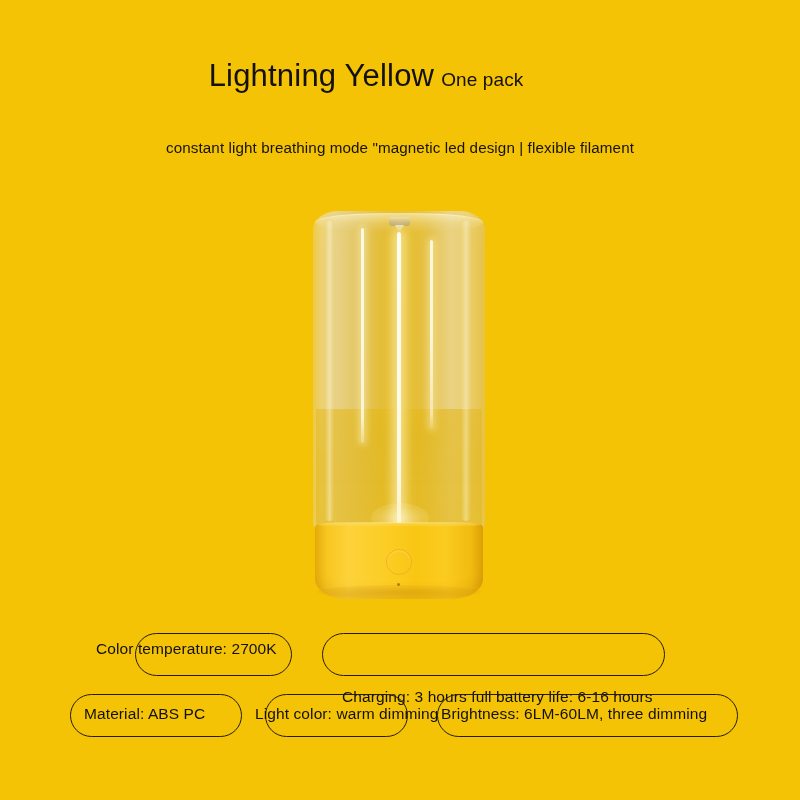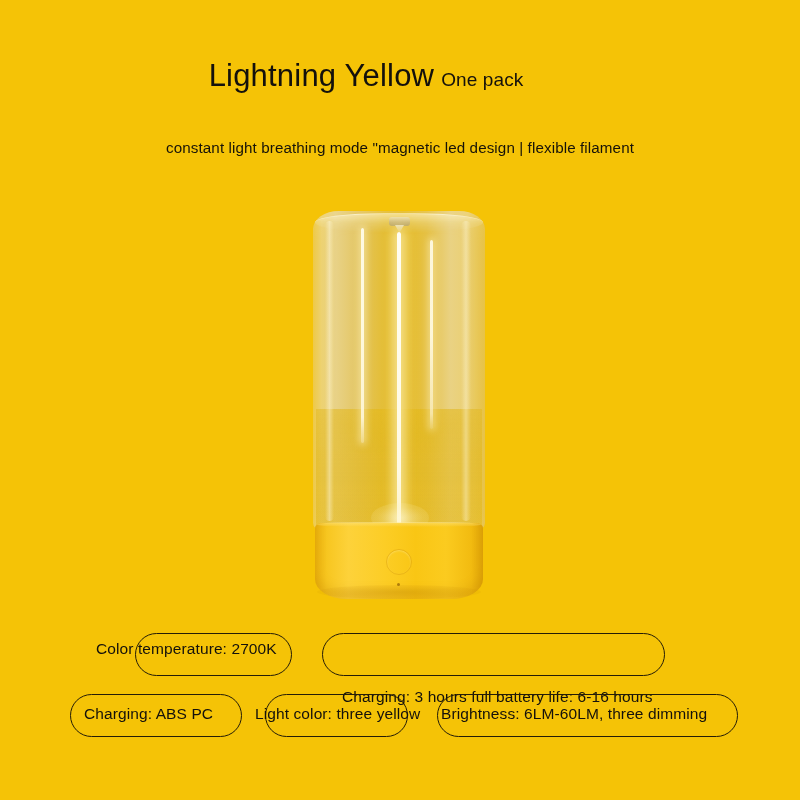--- a/index.html
+++ b/index.html
@@ -339,21 +339,21 @@
     <div class="base-shadow"></div>
   </div>
 
   <div class="pill pill-temp"></div>
   <div class="pill-text txt-temp">Color temperature: 2700K</div>
 
   <div class="pill pill-charge"></div>
   <div class="pill-text txt-charge">Charging: 3 hours full battery life: 6-16 hours</div>
 
   <div class="pill pill-material"></div>
-  <div class="pill-text txt-material">Charging: ABS PC</div>
+  <div class="pill-text txt-material">Material: ABS PC</div>
 
   <div class="pill pill-lightcol"></div>
-  <div class="pill-text txt-lightcol">Light color: three yellow</div>
+  <div class="pill-text txt-lightcol">Light color: warm dimming</div>
 
   <div class="pill pill-bright"></div>
   <div class="pill-text txt-bright">Brightness: 6LM-60LM, three dimming</div>
 
 </div>
 
 </body></html>

